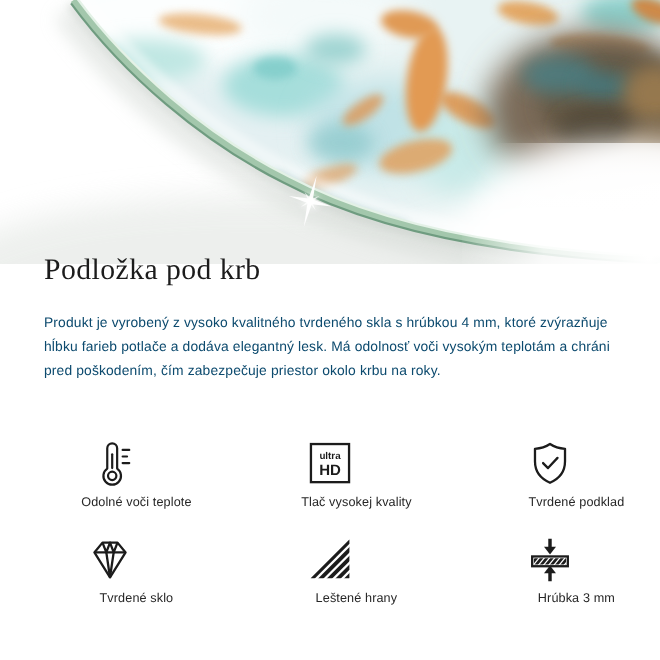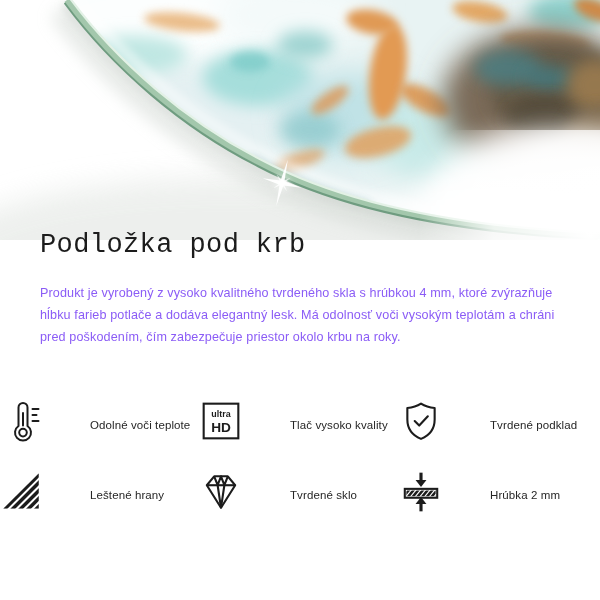--- a/index.html
+++ b/index.html
@@ -1,26 +1,26 @@
 <!DOCTYPE html>
 <html><head>
 <meta charset="utf-8">
 <style>
   html,body{margin:0;padding:0;background:#fff;}
   .page{position:relative;width:600px;height:600px;background:#ffffff;overflow:hidden;
         font-family:"Liberation Sans",sans-serif;}
   .hero{position:absolute;top:0;left:0;width:600px;height:240px;}
   .hero svg{display:block;}
   .content{position:absolute;left:40px;top:230px;width:532px;}
-  .title{font-family:Liberation Mono, monospace;font-weight:400;font-size:27px;line-height:31px;
+  .title{font-family:Liberation Serif, serif;font-weight:400;font-size:27px;line-height:31px;
          color:#1c1c1c;margin:0;letter-spacing:.4px;}
-  .desc{margin:21px 0 0;font-size:12.6px;line-height:22px;color:#8b5cf6;letter-spacing:.12px;}
+  .desc{margin:21px 0 0;font-size:12.6px;line-height:22px;color:#0c4a6e;letter-spacing:.12px;}
   .features{position:absolute;left:0;top:399px;width:600px;display:grid;
             grid-template-columns:repeat(3,1fr);row-gap:23px;}
-  .feature{display:flex;flex-direction:row;align-items:center;}
+  .feature{display:flex;flex-direction:column;align-items:center;}
   .icon-box{height:47px;display:flex;align-items:flex-start;justify-content:center;}
   .flabel{margin-top:5px;font-size:11.5px;color:#262626;letter-spacing:.1px;padding-left:48px;}
   .ico{stroke:#1c1c1c;fill:none;stroke-width:2;}
 </style>
 </head>
 <body>
 
 <div class="page">
 
   <div class="hero">
@@ -131,58 +131,58 @@
     </div>
 
     <div class="feature">
       <div class="icon-box">
         <svg width="42" height="44" viewBox="0 0 40 40">
           <rect class="ico" x="3.5" y="3.5" width="33" height="33" stroke-width="2.4"></rect>
           <text x="20" y="16.5" text-anchor="middle" font-family="Liberation Sans, sans-serif" font-size="8.5" font-weight="bold" fill="#1c1c1c">ultra</text>
           <text x="20" y="30.5" text-anchor="middle" font-family="Liberation Sans, sans-serif" font-size="13" font-weight="bold" fill="#1c1c1c">HD</text>
         </svg>
       </div>
-      <div class="flabel">Tlač vysoko kvality</div>
+      <div class="flabel">Tlač vysokej kvality</div>
     </div>
 
     <div class="feature">
       <div class="icon-box">
         <svg width="42" height="44" viewBox="0 0 40 40">
           <path class="ico" stroke-width="2.2" stroke-linejoin="round" d="M20,3.5 C23.8,6 28.5,7.3 33,7.6 V18.5 C33,27.5 27.6,33.8 20,37 C12.4,33.8 7,27.5 7,18.5 V7.6 C11.5,7.3 16.2,6 20,3.5 Z"></path>
           <path class="ico" stroke-width="2.3" stroke-linecap="round" stroke-linejoin="round" d="M14,20 L18.3,24.3 L26.5,15.5"></path>
         </svg>
       </div>
       <div class="flabel">Tvrdené podklad</div>
+    </div>
+
+    <div class="feature">
+      <div class="icon-box">
+        <svg width="42" height="44" viewBox="0 0 40 40">
+          <path class="ico" stroke-linejoin="round" d="M13.5,6 H26.5 L33.5,14.5 L20,36 L6.5,14.5 Z"></path>
+          <path class="ico" stroke-width="1.7" d="M6.5,14.5 H33.5"></path>
+          <path class="ico" stroke-width="1.7" stroke-linejoin="round" d="M13.5,6 L16.8,14.5 L20,6 L23.2,14.5 L26.5,6"></path>
+          <path class="ico" stroke-width="1.7" d="M16.8,14.5 L20,36 M23.2,14.5 L20,36"></path>
+        </svg>
+      </div>
+      <div class="flabel">Tvrdené sklo</div>
     </div>
 
     <div class="feature">
       <div class="icon-box">
         <svg width="42" height="44" viewBox="0 0 40 40">
           <g clip-path="url(#triClip)" stroke="#1c1c1c" stroke-width="3.3">
             <line x1="1.6" y1="40" x2="40" y2="1.6"></line>
             <line x1="9.1" y1="40" x2="40" y2="9.1"></line>
             <line x1="16.6" y1="40" x2="40" y2="16.6"></line>
             <line x1="24.1" y1="40" x2="40" y2="24.1"></line>
             <line x1="31.6" y1="40" x2="40" y2="31.6"></line>
           </g>
         </svg>
       </div>
       <div class="flabel">Leštené hrany</div>
-    </div>
-
-    <div class="feature">
-      <div class="icon-box">
-        <svg width="42" height="44" viewBox="0 0 40 40">
-          <path class="ico" stroke-linejoin="round" d="M13.5,6 H26.5 L33.5,14.5 L20,36 L6.5,14.5 Z"></path>
-          <path class="ico" stroke-width="1.7" d="M6.5,14.5 H33.5"></path>
-          <path class="ico" stroke-width="1.7" stroke-linejoin="round" d="M13.5,6 L16.8,14.5 L20,6 L23.2,14.5 L26.5,6"></path>
-          <path class="ico" stroke-width="1.7" d="M16.8,14.5 L20,36 M23.2,14.5 L20,36"></path>
-        </svg>
-      </div>
-      <div class="flabel">Tvrdené sklo</div>
     </div>
 
     <div class="feature">
       <div class="icon-box">
         <svg width="42" height="46" viewBox="0 0 40 44">
           <defs>
               <clipPath id="barClip">
                 <rect x="6" y="20.5" width="28" height="5.5"></rect>
               </clipPath>
             </defs>
@@ -196,17 +196,17 @@
               <line x1="24.5" y1="28" x2="33.5" y2="17"></line>
             <line x1="29" y1="28" x2="38" y2="17"></line>
               <line x1="33.5" y1="28" x2="42.5" y2="17"></line>
           </g>
           <path d="M20,3.5 V11" stroke="#1c1c1c" stroke-width="3"></path>
           <path d="M14.8,10.5 H25.2 L20,17.2 Z" fill="#1c1c1c"></path>
           <path d="M20,40.5 V33" stroke="#1c1c1c" stroke-width="3"></path>
           <path d="M14.8,33.5 H25.2 L20,26.8 Z" fill="#1c1c1c"></path>
         </svg>
       </div>
-      <div class="flabel">Hrúbka 2 mm</div>
+      <div class="flabel">Hrúbka 3 mm</div>
     </div>
 
   </div>
 </div>
 
 </body></html>

